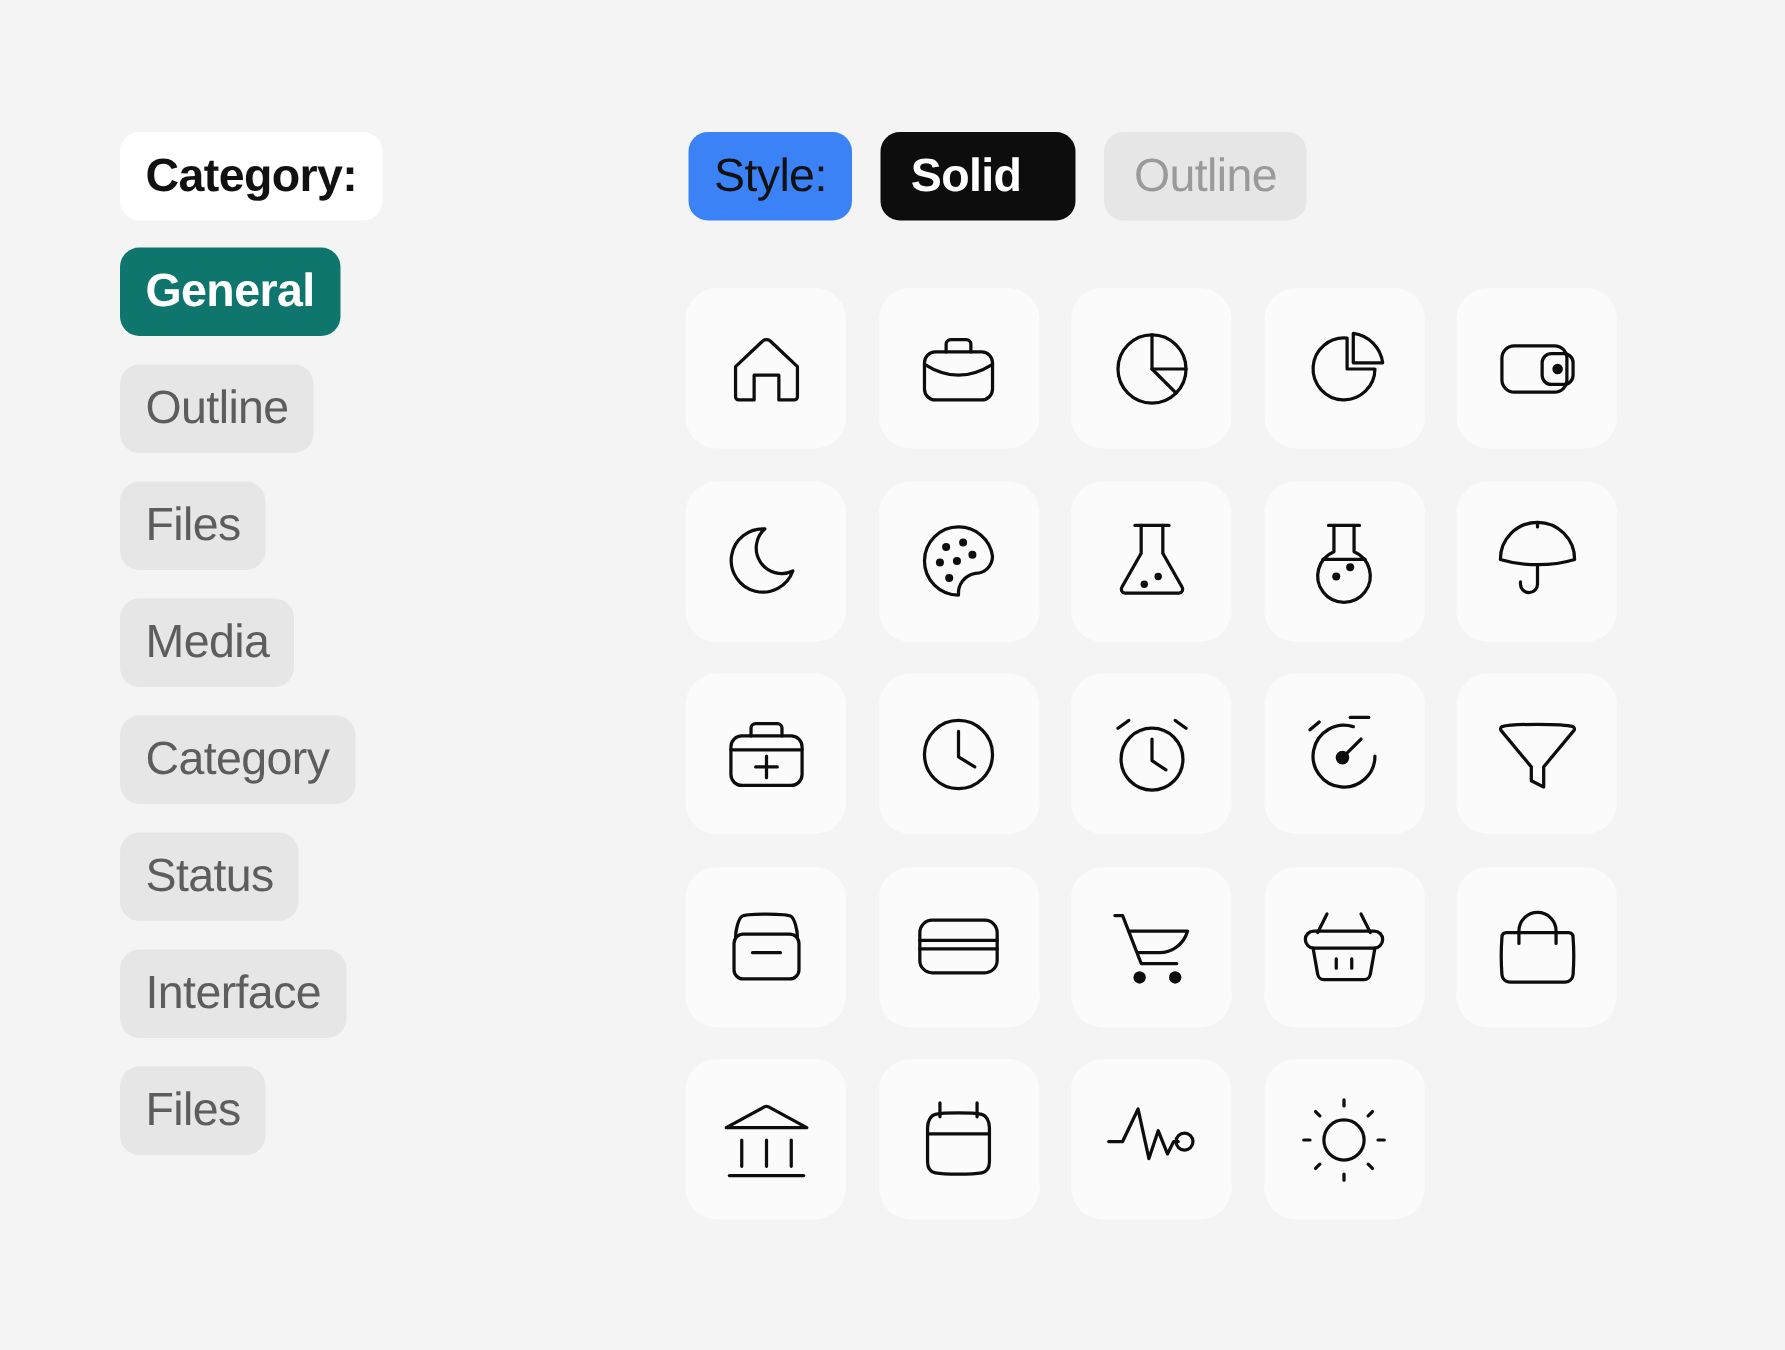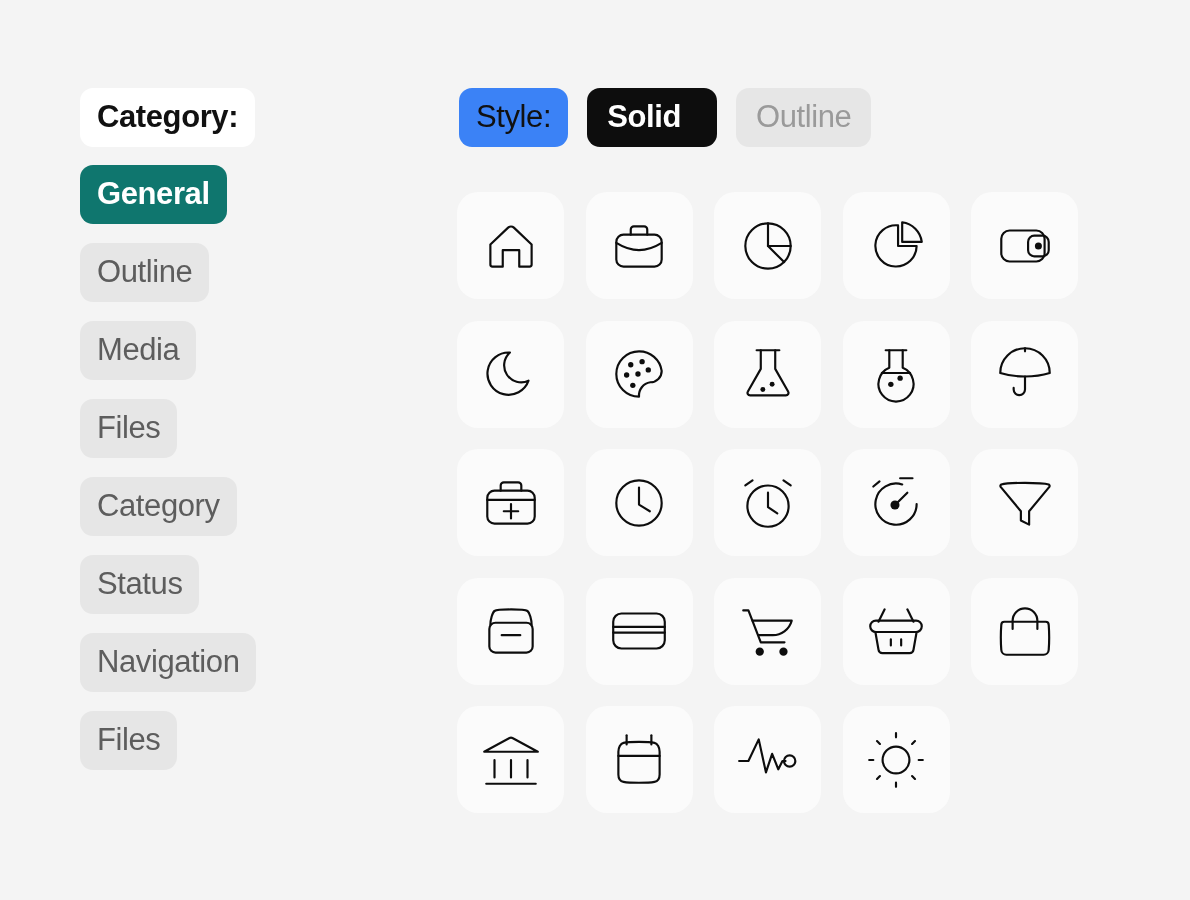--- a/index.html
+++ b/index.html
@@ -128,25 +128,25 @@
 </head>
 <body>
 
 <div class="page">
 
   <div class="sidebar">
     <div class="chip chip-heading">Category:</div>
 
     <div class="chip chip-active">General</div>
     <div class="chip chip-idle">Outline</div>
+    <div class="chip chip-idle">Files</div>
     <div class="chip chip-idle">Media</div>
-    <div class="chip chip-idle">Files</div>
     <div class="chip chip-idle">Category</div>
     <div class="chip chip-idle">Status</div>
-    <div class="chip chip-idle">Navigation</div>
+    <div class="chip chip-idle">Interface</div>
     <div class="chip chip-idle">Files</div>
   </div>
 
   <div class="style-row">
     <div class="chip style-label">Style:</div>
     <div class="chip style-on">Solid</div>
     <div class="chip style-off">Outline</div>
   </div>
 
   <div class="grid">

